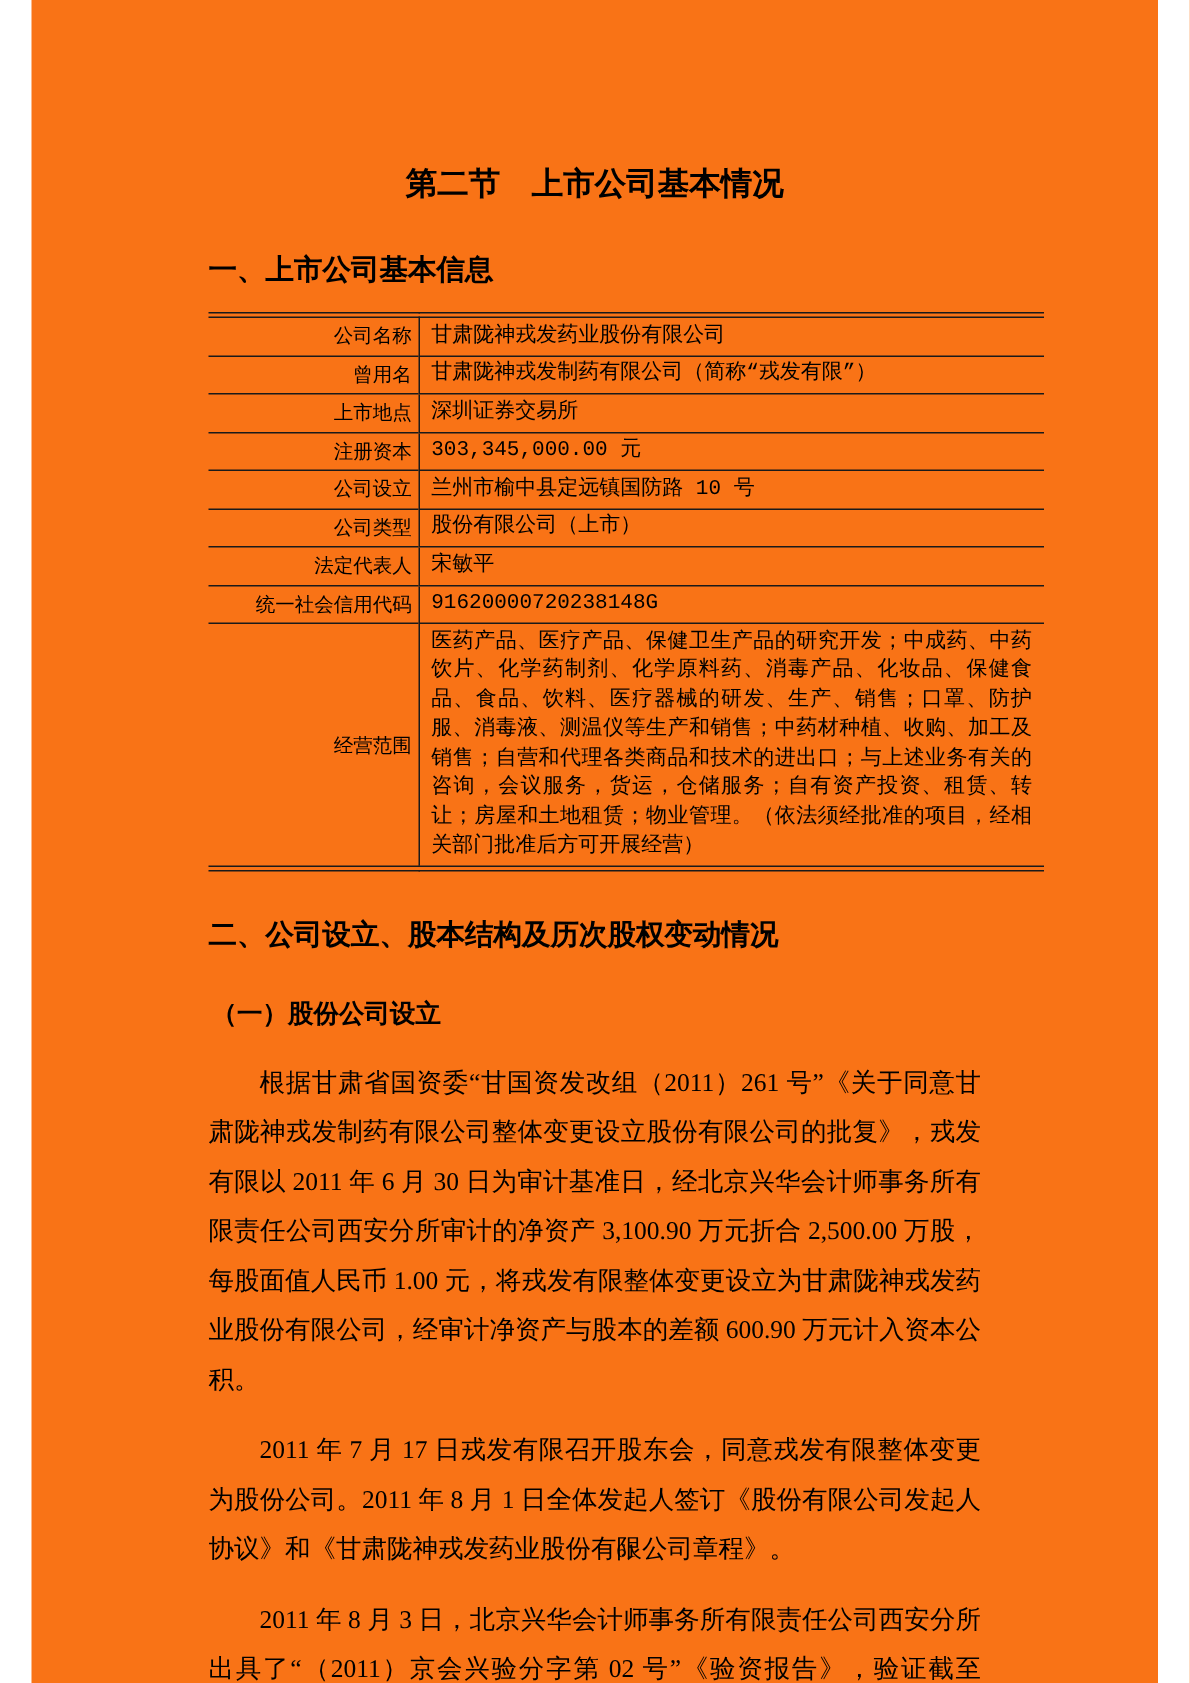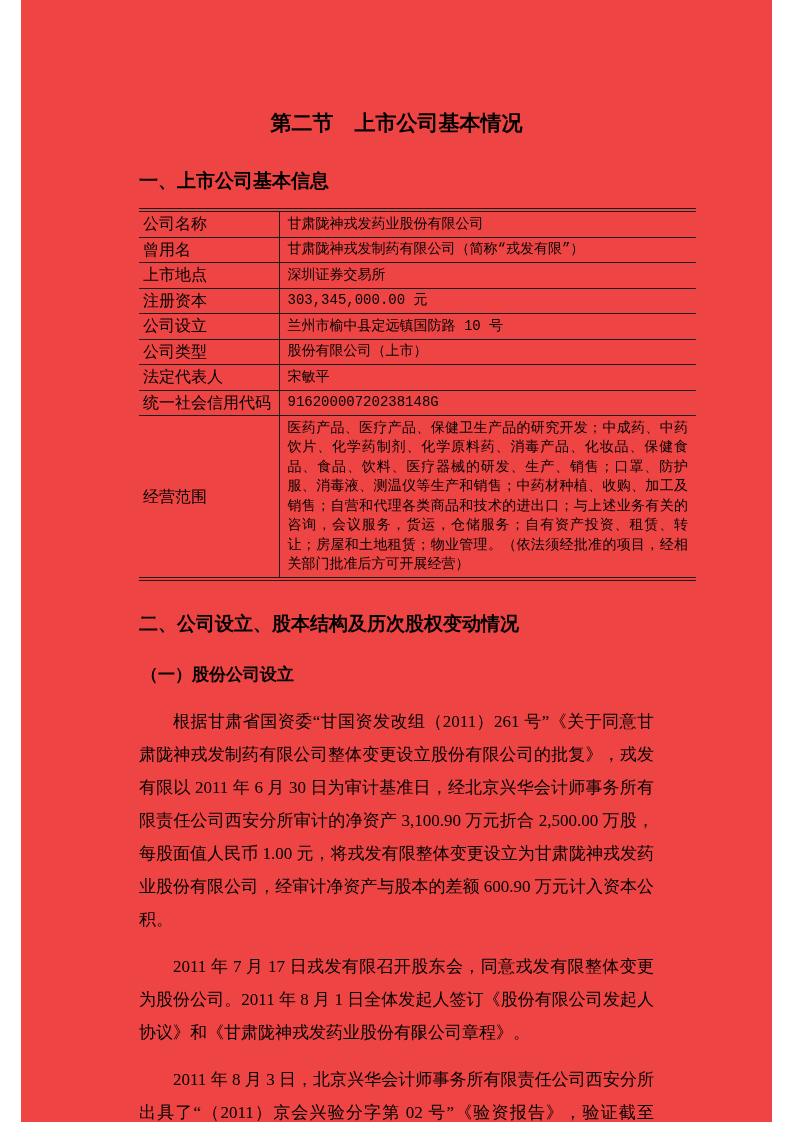--- a/index.html
+++ b/index.html
@@ -5,21 +5,21 @@
   html, body {
     margin: 0;
     padding: 0;
     background: #ffffff;
   }
   .page {
     position: relative;
     width: 751px;
     height: 1122px;
     margin: 0 auto;
-    background: #ef4444;
+    background: #f97316;
     overflow: hidden;
     box-sizing: border-box;
     padding: 0 118px;
     color: #000;
   }
   .doc-title {
     margin: 108px 0 0 0;
     text-align: center;
     font-family: "Liberation Sans", "DejaVu Sans", sans-serif;
     font-weight: bold;
@@ -30,21 +30,21 @@
   .h-level1 {
     margin: 30px 0 0 0;
     font-family: "Liberation Sans", "DejaVu Sans", sans-serif;
     font-weight: bold;
     font-size: 19px;
     line-height: 25px;
     color: #000;
   }
   .h-level2 {
     margin: 28px 0 0 2px;
-    font-family: Liberation Mono, monospace;
+    font-family: Liberation Sans, sans-serif;
     font-weight: bold;
     font-size: 17px;
     line-height: 24px;
     color: #000;
   }
   table.info-table {
     margin-top: 15px;
     width: 557px;
     border-collapse: collapse;
     border-top: 4px double #1a1a1a;
@@ -54,23 +54,23 @@
   }
   table.info-table tr {
     border-bottom: 1.5px solid #1a1a1a;
   }
   table.info-table tr:last-child {
     border-bottom: none;
   }
   td.cell-label {
     width: 140px;
     border-right: 1.5px solid #1a1a1a;
-    text-align: left;
+    text-align: right;
     vertical-align: middle;
-    font-size: 16px;
+    font-size: 13px;
     line-height: 18px;
     padding: 3px 4px;
     box-sizing: border-box;
   }
   td.cell-value {
     text-align: left;
     vertical-align: middle;
     font-size: 14px;
     line-height: 19.5px;
     padding: 2.5px 8px;

